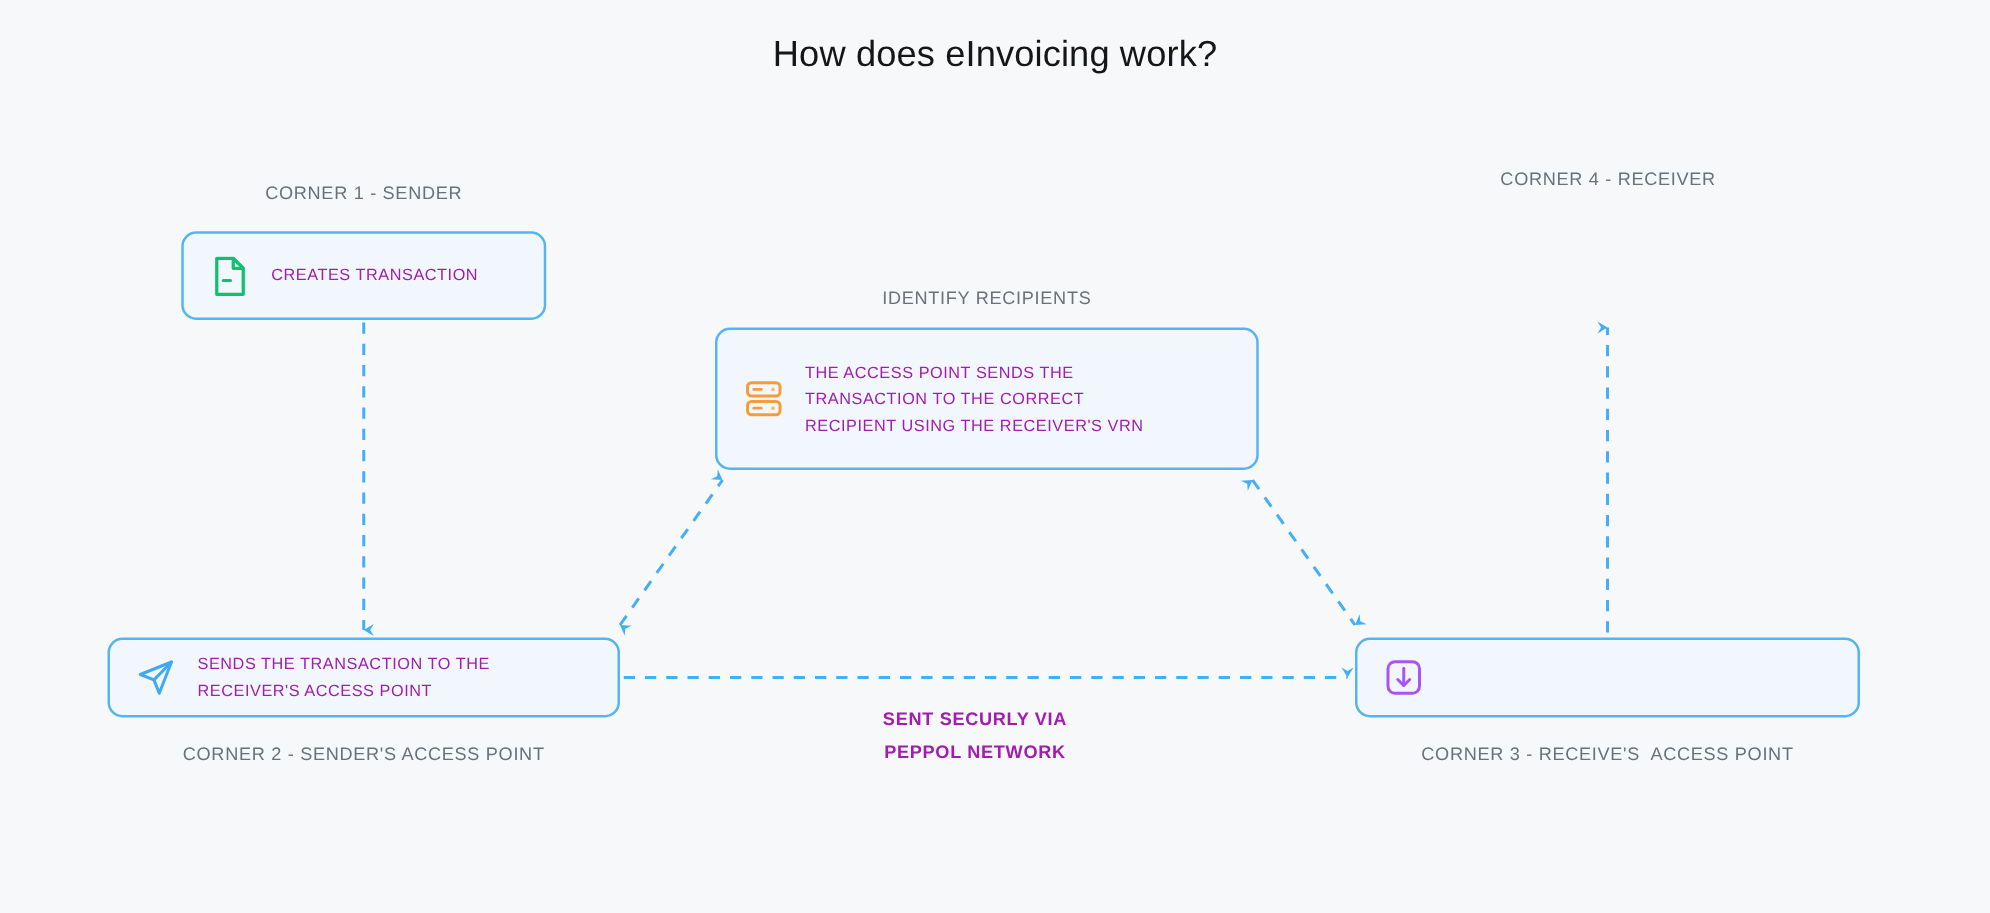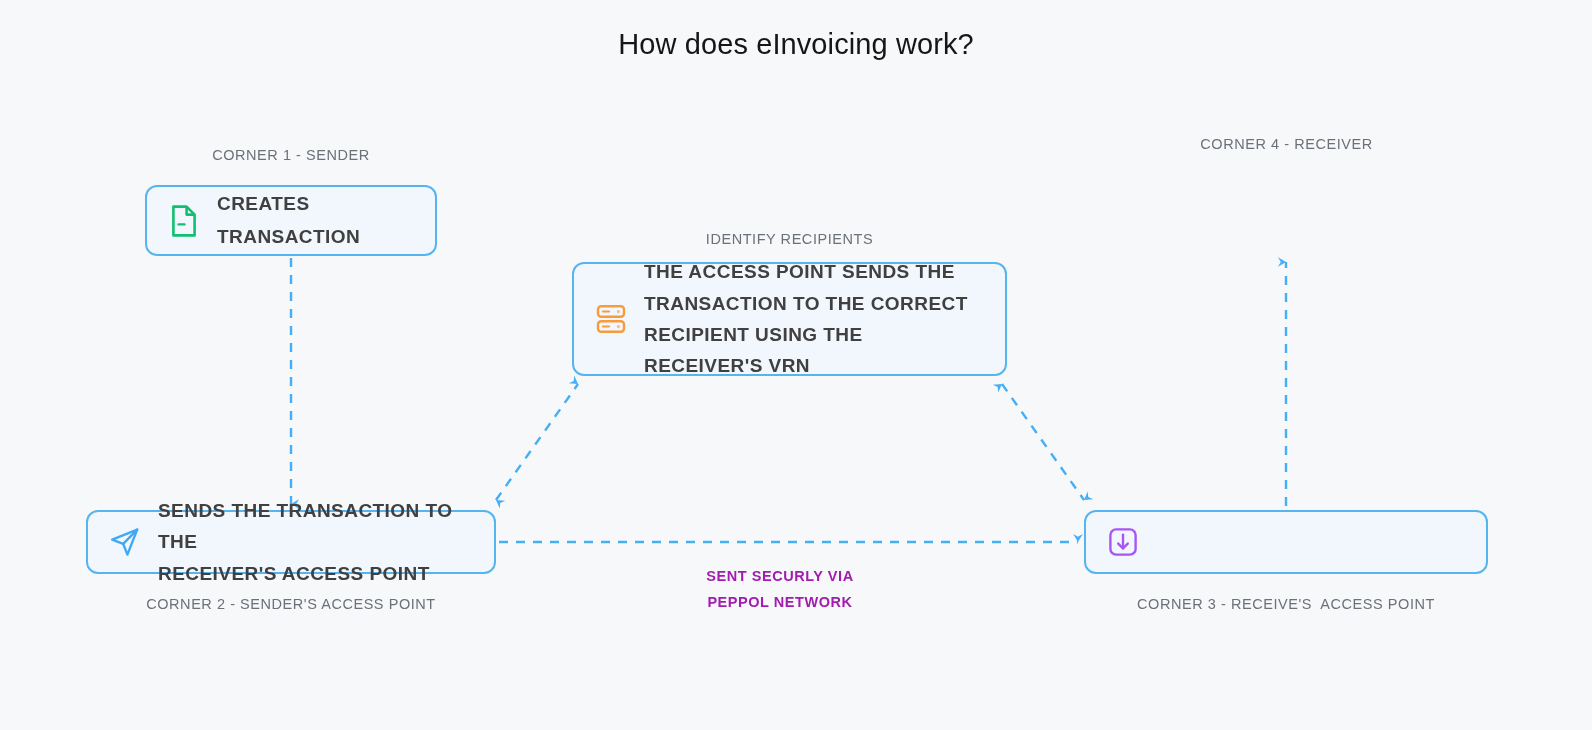--- a/index.html
+++ b/index.html
@@ -58,24 +58,24 @@
   }
   .node .icon {
     flex: 0 0 auto;
     display: flex;
     align-items: center;
     justify-content: center;
     width: 34px;
     height: 38px;
   }
   .node .node-text {
-    font-size: 19px;
-    font-weight: 700;
+    font-size: 13px;
+    font-weight: 400;
     letter-spacing: 0.45px;
-    color: #404040;
+    color: #a21caf;
     line-height: 1.72;
     white-space: pre-line;
   }
 
   #node-sender       { left: 145px;  top: 185px; width: 292px;  height: 71px; }
   #node-receiver     { left: 1141px; top: 185px; width: 291px;  height: 71px; }
   #node-access-point { left: 572px;  top: 262px; width: 435px;  height: 114px; }
   #node-sender-ap    { left: 86px;   top: 510px; width: 410px;  height: 64px; }
   #node-receiver-ap  { left: 1084px; top: 510px; width: 404px;  height: 64px; }
 

